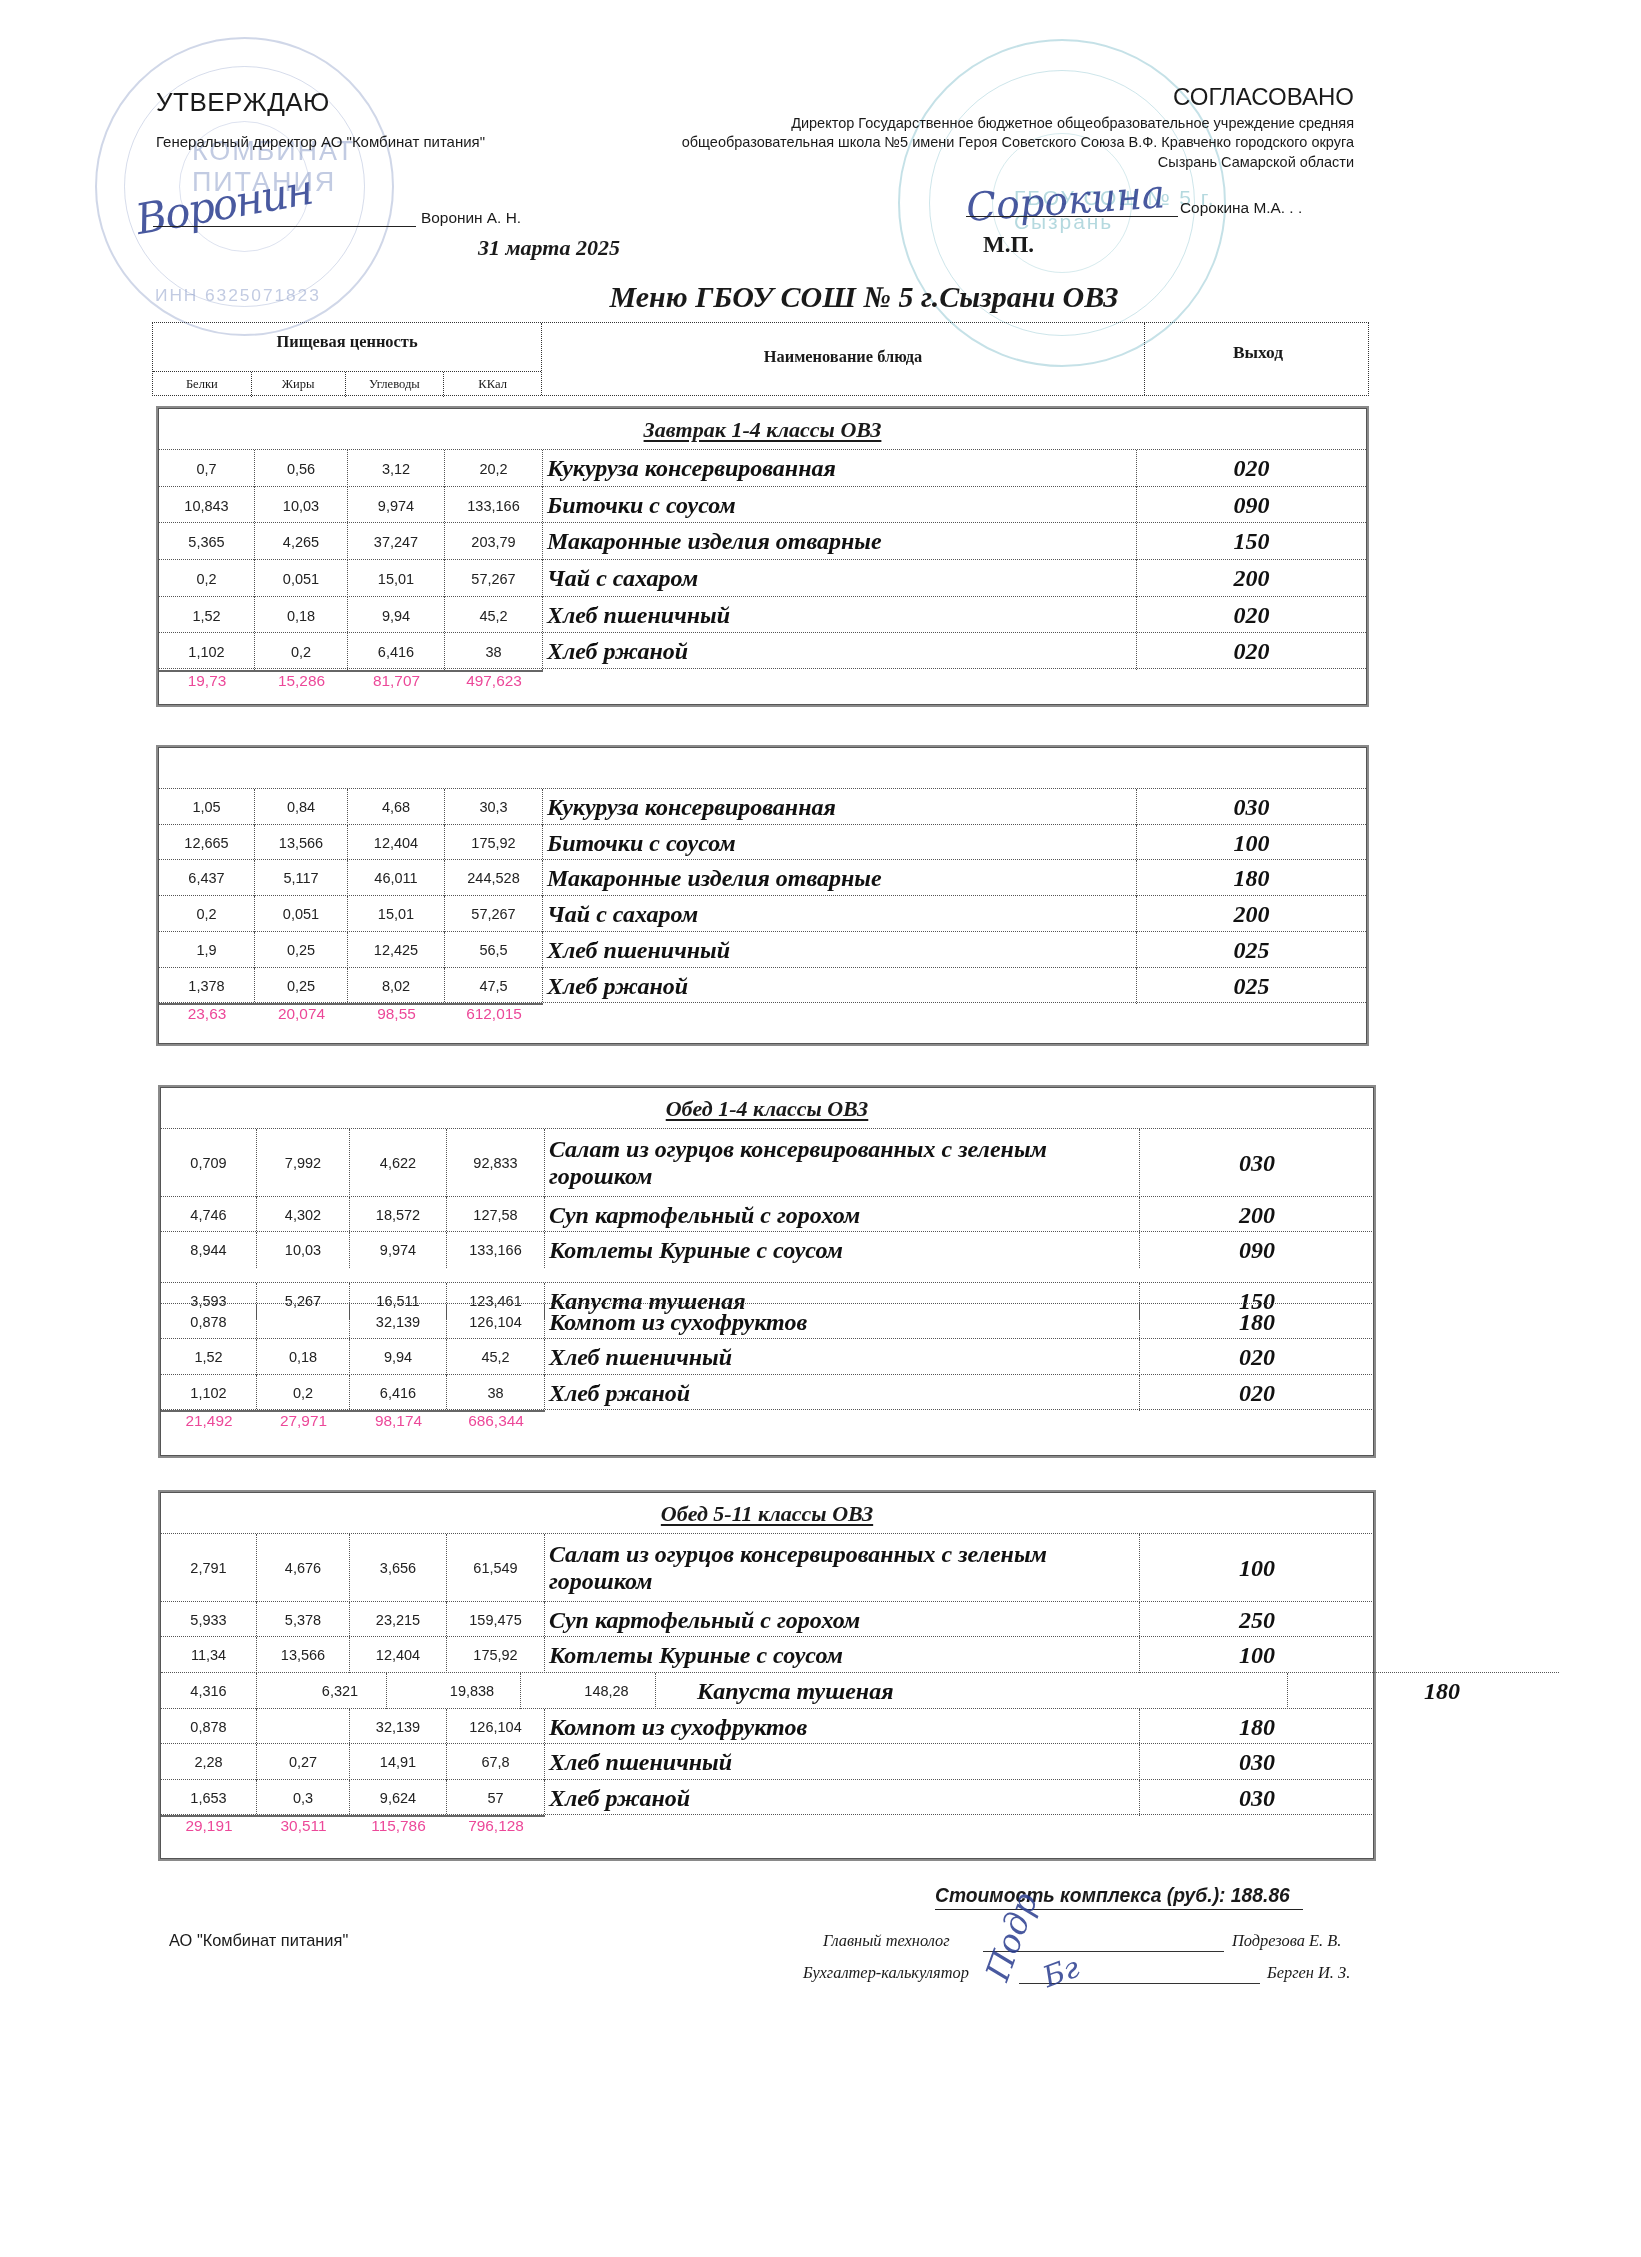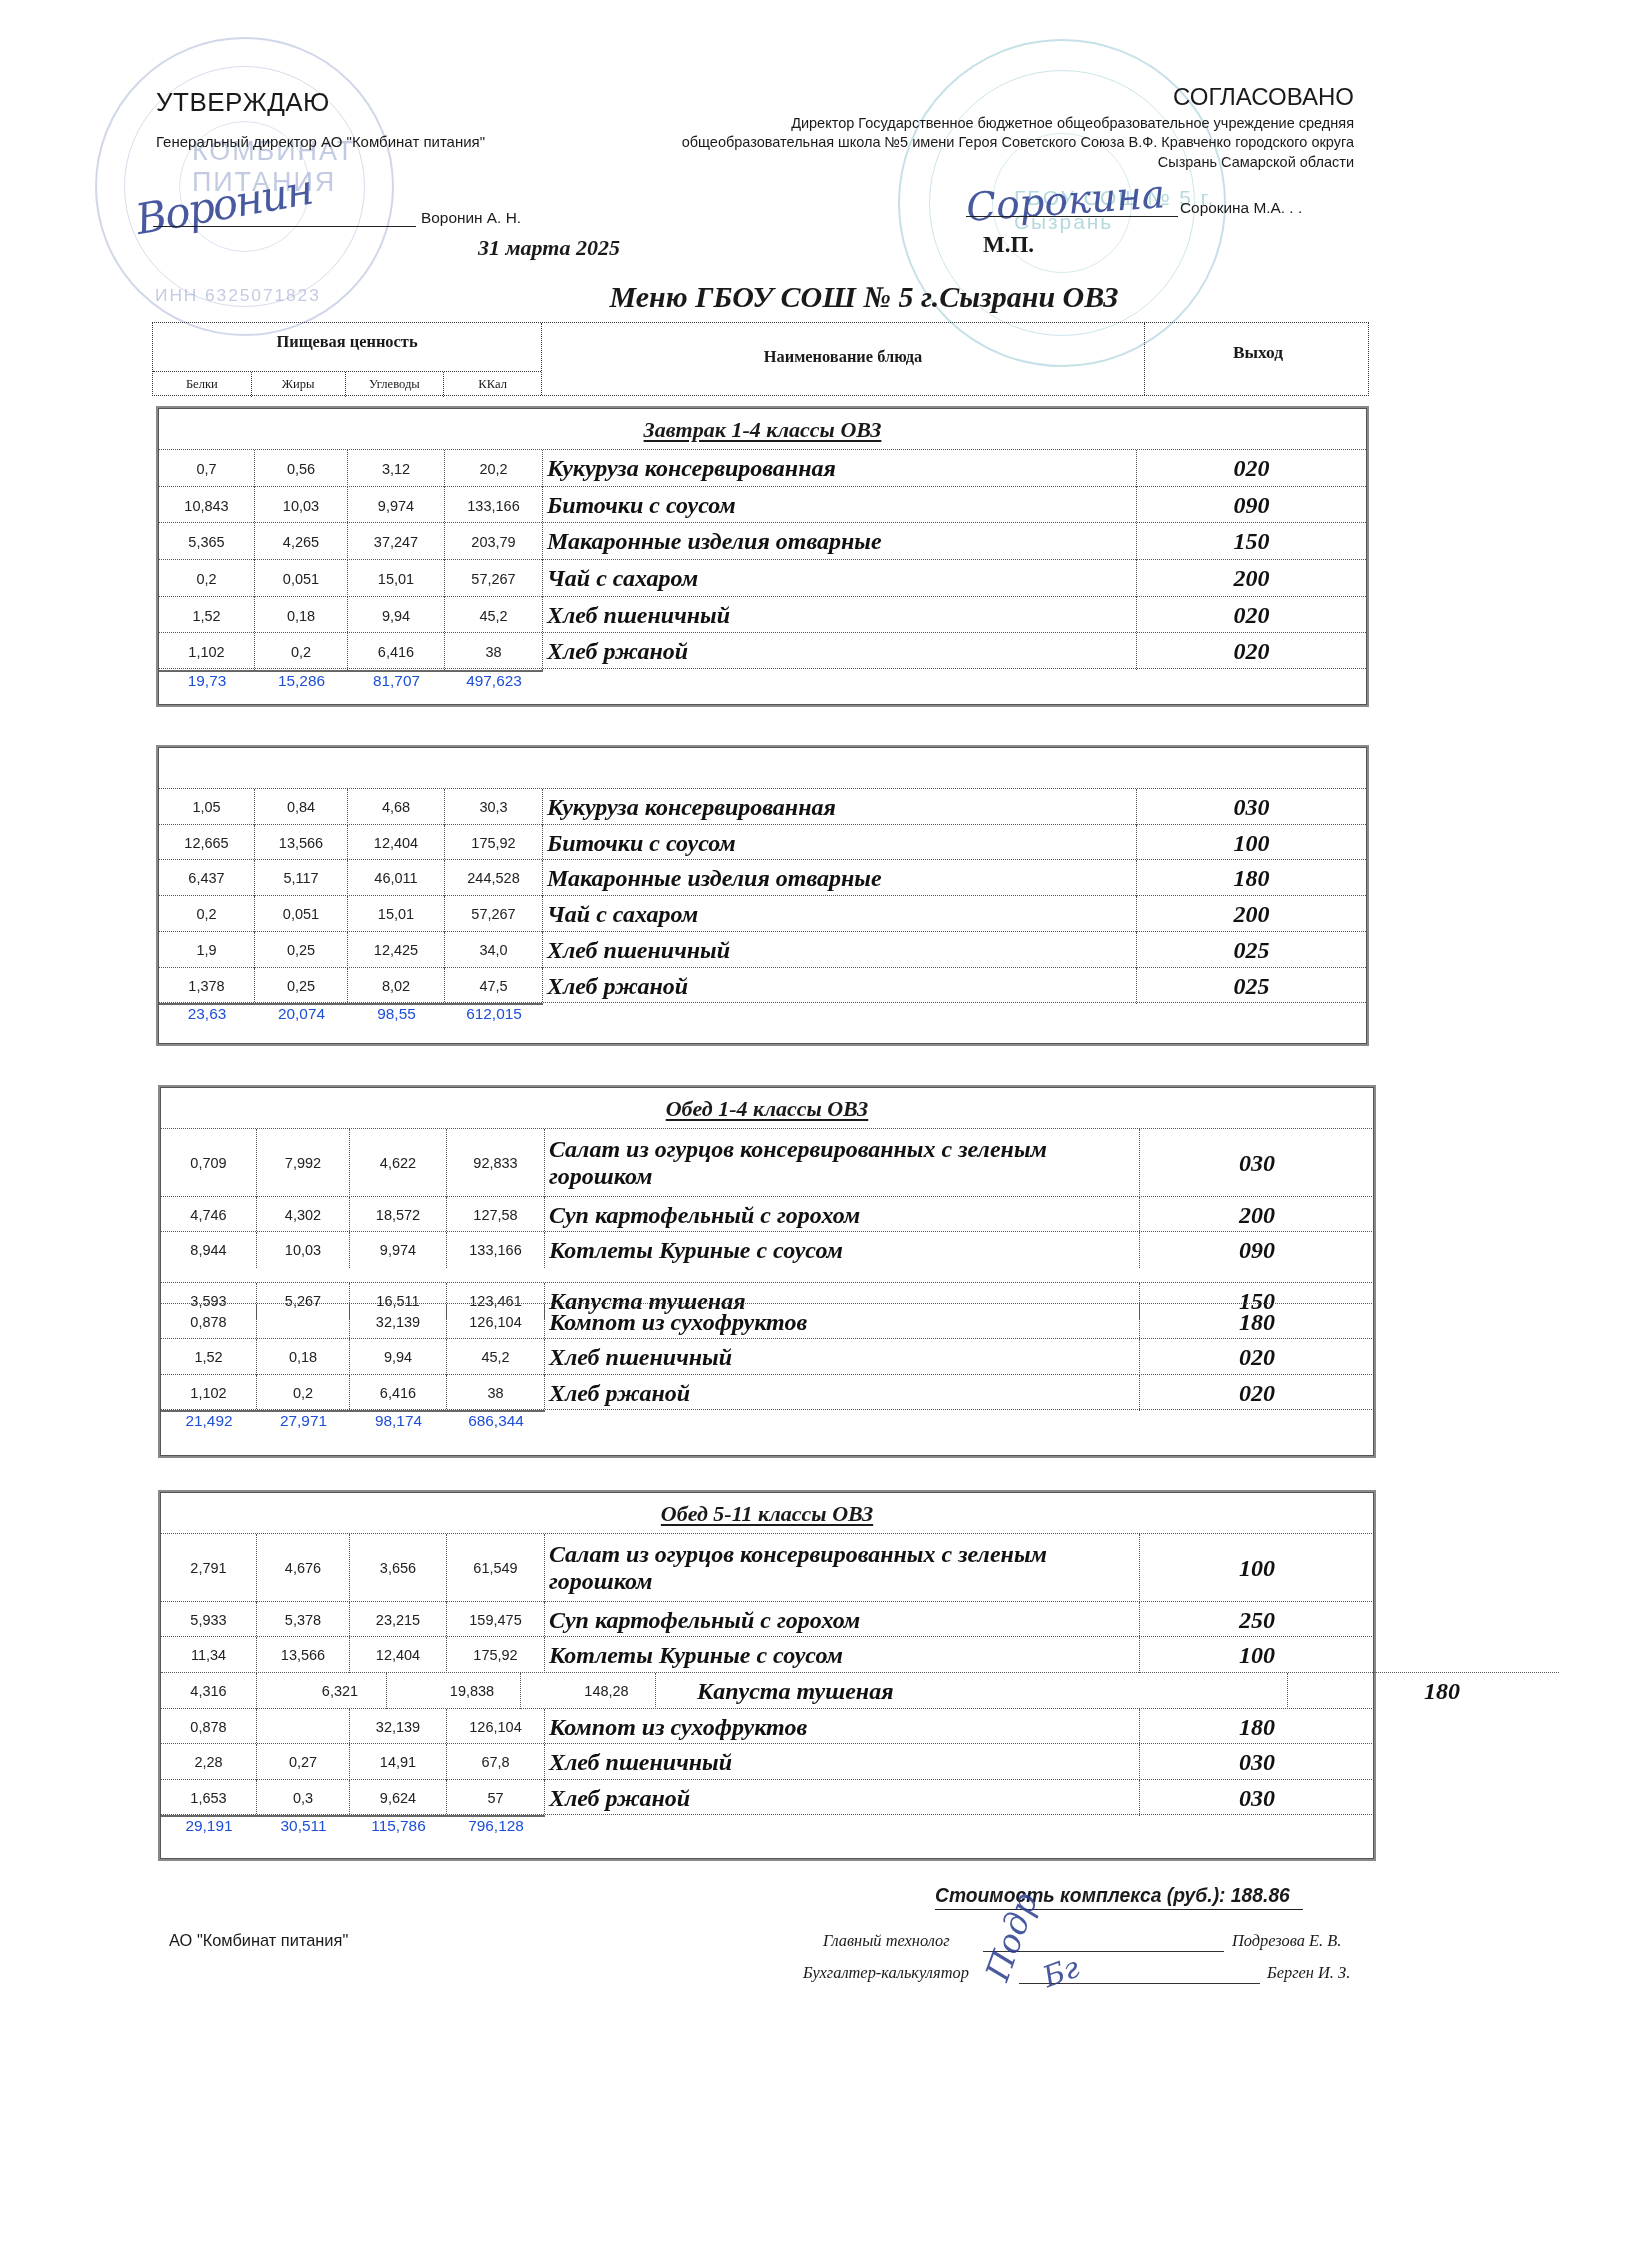--- a/index.html
+++ b/index.html
@@ -55,21 +55,21 @@
   .section .sec-title span { text-decoration: underline; text-decoration-thickness: 1.9px; text-underline-offset: 2.9px; }
 
   .rows { position: absolute; left: 0; top: 40px; }
   .row { position: absolute; left: 0; display: flex; border-top: 1.4px dotted #555; }
   .row:last-child { border-bottom: 1.4px dotted #555; }
   .cell { border-right: 1.4px dotted #555; display: flex; align-items: center; justify-content: center; font-size: 14.5px; font-family: "Liberation Sans", sans-serif; color: #222; }
   .cell.name { justify-content: flex-start; padding-left: 3.9px; font-family: "Liberation Serif", serif; font-style: italic; font-weight: bold; font-size: 24px; line-height: 27px; color: #111; }
   .cell.out { border-right: none; font-family: "Liberation Serif", serif; font-style: italic; font-weight: bold; font-size: 24px; color: #111; }
 
   .totals { position: absolute; left: 0; display: flex; border-top: 2.4px solid #666; }
-  .totals span { font-size: 15.4px; text-align: center; color: #1d4ed8; }
+  .totals span { font-size: 15.4px; text-align: center; color: #ec4899; }
 
   
   .cost { position: absolute; left: 935px; top: 1885px; font-family: "Liberation Sans", sans-serif; font-style: italic; font-weight: bold; font-size: 19.3px; border-bottom: 1.9px solid #222; padding-bottom: 1.9px; padding-right: 13.5px; }
   .company-foot { position: absolute; left: 169px; top: 1931px; font-size: 16.4px; }
   .foot-line { position: absolute; font-family: "Liberation Serif", serif; font-style: italic; font-size: 16.4px; }
   .foot-rule { position: absolute; border-top: 1.3px solid #333; }
 </style>
 </head>
 <body>
 
@@ -206,21 +206,21 @@
           <div class="cell" style="width: 93px; height: 36px;">0,051</div>
           <div class="cell" style="width: 97px; height: 36px;">15,01</div>
           <div class="cell" style="width: 98px; height: 36px;">57,267</div>
           <div class="cell name" style="width: 594px; height: 36px;">Чай с сахаром</div>
           <div class="cell out" style="width: 229px; height: 36px;">200</div>
         </div>
         <div class="row" style="top: 143px; height: 36px;">
           <div class="cell" style="width: 96px; height: 36px;">1,9</div>
           <div class="cell" style="width: 93px; height: 36px;">0,25</div>
           <div class="cell" style="width: 97px; height: 36px;">12,425</div>
-          <div class="cell" style="width: 98px; height: 36px;">34,0</div>
+          <div class="cell" style="width: 98px; height: 36px;">56,5</div>
           <div class="cell name" style="width: 594px; height: 36px;">Хлеб пшеничный</div>
           <div class="cell out" style="width: 229px; height: 36px;">025</div>
         </div>
         <div class="row" style="top: 179px; height: 36px;">
           <div class="cell" style="width: 96px; height: 36px;">1,378</div>
           <div class="cell" style="width: 93px; height: 36px;">0,25</div>
           <div class="cell" style="width: 97px; height: 36px;">8,02</div>
           <div class="cell" style="width: 98px; height: 36px;">47,5</div>
           <div class="cell name" style="width: 594px; height: 36px;">Хлеб ржаной</div>
           <div class="cell out" style="width: 229px; height: 36px;">025</div>

